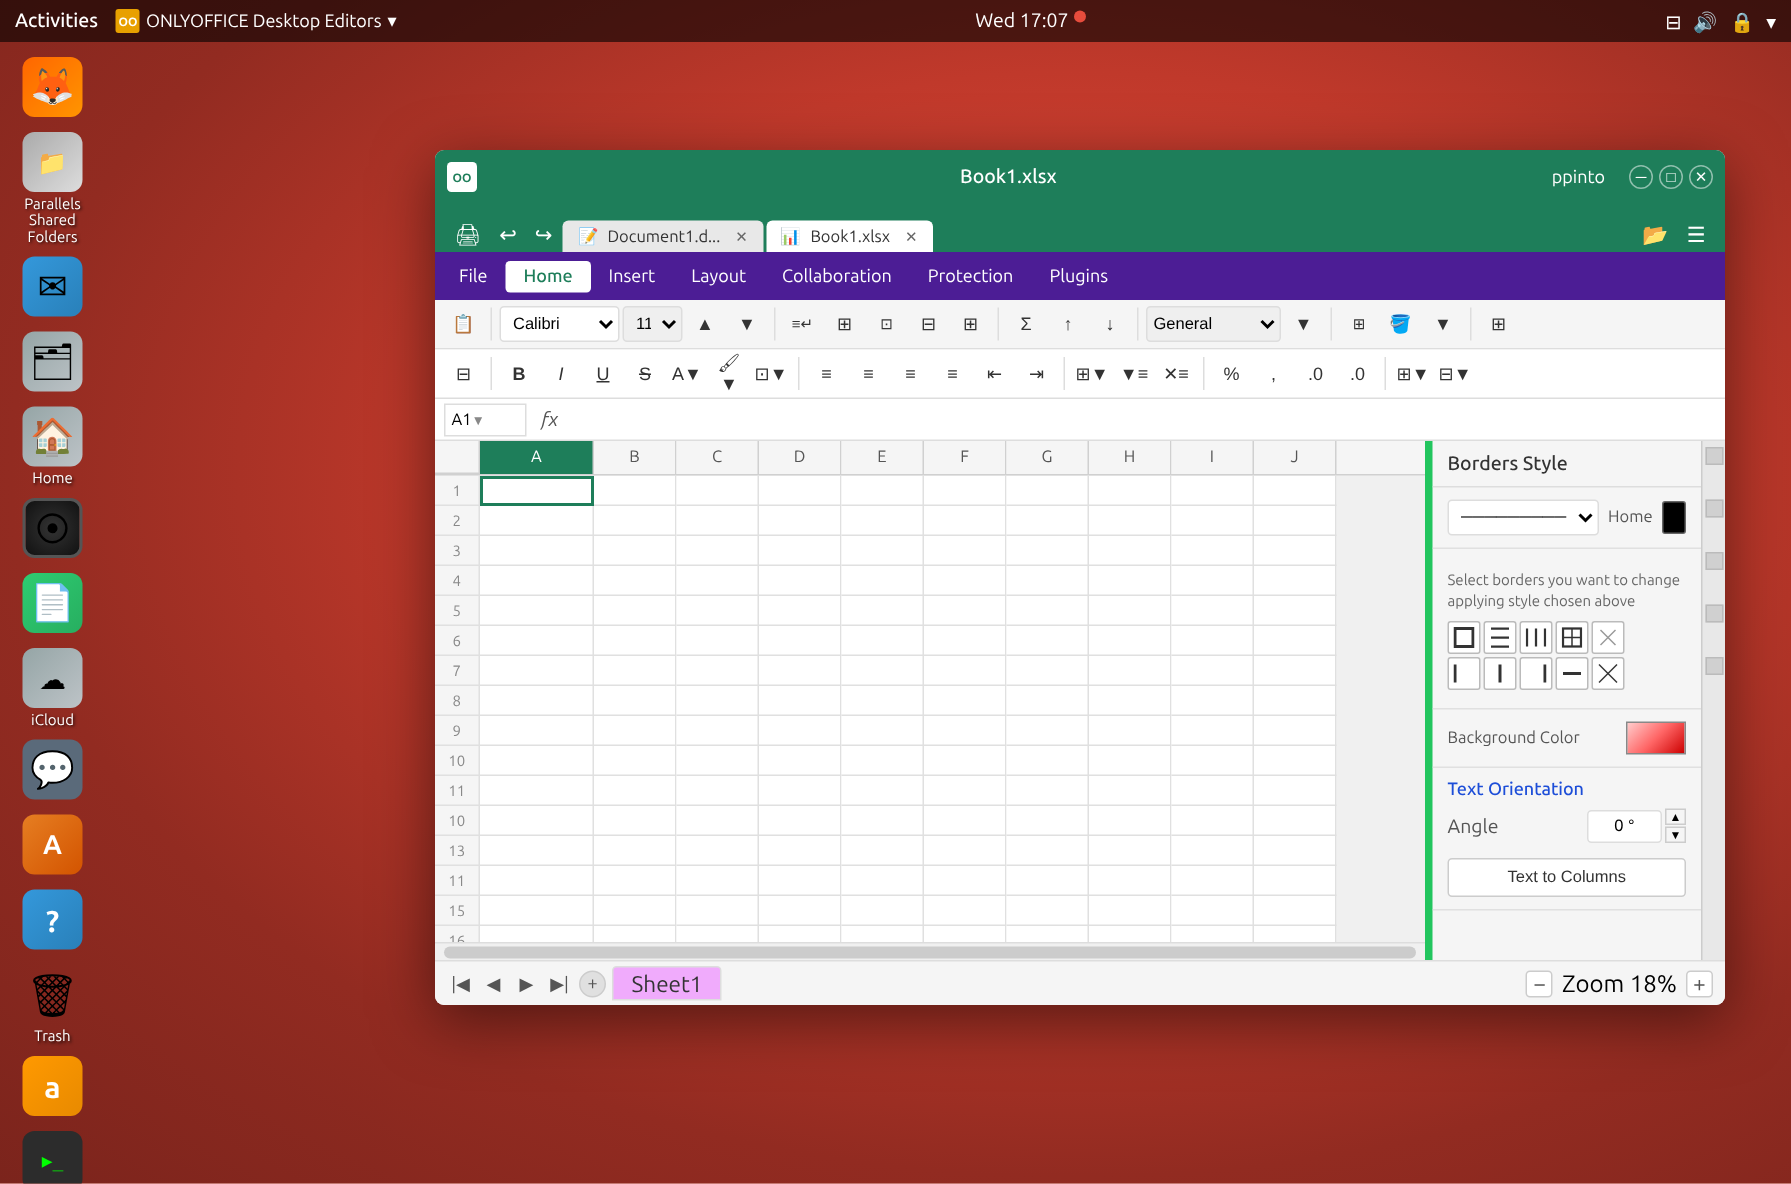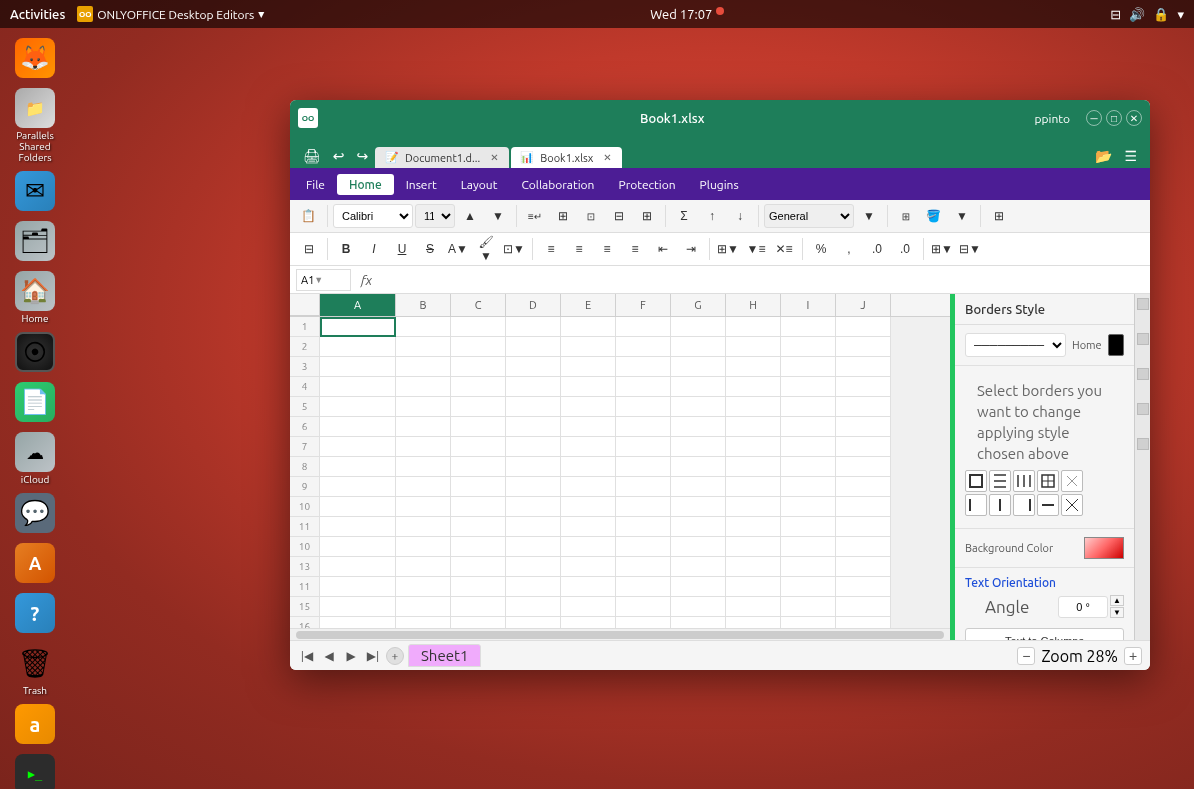--- a/index.html
+++ b/index.html
@@ -179,21 +179,21 @@
     .right-panel {
       width: 200px; background: #f5f5f5; border-left: 5px solid #22c55e;
       display: flex; flex-direction: column; flex-shrink: 0; font-size: 11px;
       overflow-y: auto;
     }
     .right-panel-header { padding: 8px 10px; font-size: 13px; font-weight: 500; color: #333; border-bottom: 1px solid #ddd; }
     .rp-section { padding: 8px 10px; border-bottom: 1px solid #e0e0e0; }
     .rp-color-row { display: flex; align-items: center; gap: 6px; }
     .border-style-select { flex: 1; height: 24px; border: 1px solid #ddd; border-radius: 3px; font-size: 11px; background: white; padding: 0 4px; }
     .color-swatch { width: 28px; height: 24px; background: black; border: 1px solid #888; cursor: pointer; border-radius: 2px; }
-    .rp-description { font-size: 15px; color: #666; margin: 6px 12px; line-height: 1.4; }
+    .rp-description { font-size: 10px; color: #666; margin: 6px 0; line-height: 1.4; }
     .border-grid { display: grid; grid-template-columns: repeat(5, 22px); gap: 2px; margin: 4px 0; }
     .border-btn { width: 22px; height: 22px; border: 1px solid #bbb; background: white; cursor: pointer; display: flex; align-items: center; justify-content: center; font-size: 11px; border-radius: 2px; }
     .rp-row { display: flex; align-items: center; justify-content: space-between; margin: 4px 0; }
     .angle-input { width: 50px; height: 22px; border: 1px solid #ddd; border-radius: 3px; text-align: center; font-size: 11px; }
     .text-to-cols-btn { width: 100%; padding: 6px; background: white; border: 1px solid #ccc; border-radius: 3px; cursor: pointer; font-size: 11px; color: #333; text-align: center; margin-top: 6px; }
 
     
     .bottom-bar {
       height: 30px; background: #f5f5f5; border-top: 1px solid #ddd;
       display: flex; align-items: center; justify-content: space-between;
@@ -750,21 +750,21 @@
           <div class="rp-section">
             <div class="rp-color-row">
               <span style="font-size:11px;color:#555;flex:1;">Background Color</span>
               <div style="width:40px;height:22px;background:linear-gradient(135deg,#ffcccc,#ff6666,#cc0000);border:1px solid #888;cursor:pointer;"></div>
             </div>
           </div>
 
           <div class="rp-section">
             <div style="font-size:12px;font-weight:500;color:#1d4ed8;margin-bottom:6px;">Text Orientation</div>
             <div class="rp-row">
-              <span style="font-size:17px;color:#555;margin-left:20px;">Angle</span>
+              <span style="font-size:13px;color:#555;">Angle</span>
               <div style="display:flex;align-items:center;gap:2px;">
                 <input class="angle-input" type="text" value="0 °" style="">
                 <div style="display:flex;flex-direction:column;gap:1px;">
                   <button style="width:14px;height:11px;border:1px solid #ccc;background:#f5f5f5;cursor:pointer;font-size:8px;padding:0;display:flex;align-items:center;justify-content:center;">▲</button>
                   <button style="width:14px;height:11px;border:1px solid #ccc;background:#f5f5f5;cursor:pointer;font-size:8px;padding:0;display:flex;align-items:center;justify-content:center;">▼</button>
                 </div>
               </div>
             </div>
             <button class="text-to-cols-btn">Text to Columns</button>
           </div>
@@ -776,20 +776,20 @@
       <div class="sheet-tabs">
         <div class="sheet-nav-btn">|◀</div>
         <div class="sheet-nav-btn">◀</div>
         <div class="sheet-nav-btn">▶</div>
         <div class="sheet-nav-btn">▶|</div>
         <div class="add-sheet-btn">+</div>
         <div class="sheet-tab">Sheet1</div>
       </div>
       <div class="zoom-controls">
         <button class="zoom-btn">−</button>
-        <span>Zoom 28%</span>
+        <span>Zoom 18%</span>
         <button class="zoom-btn">+</button>
       </div>
     </div>
 
   </div>
 
 </div>
 
 </body></html>

